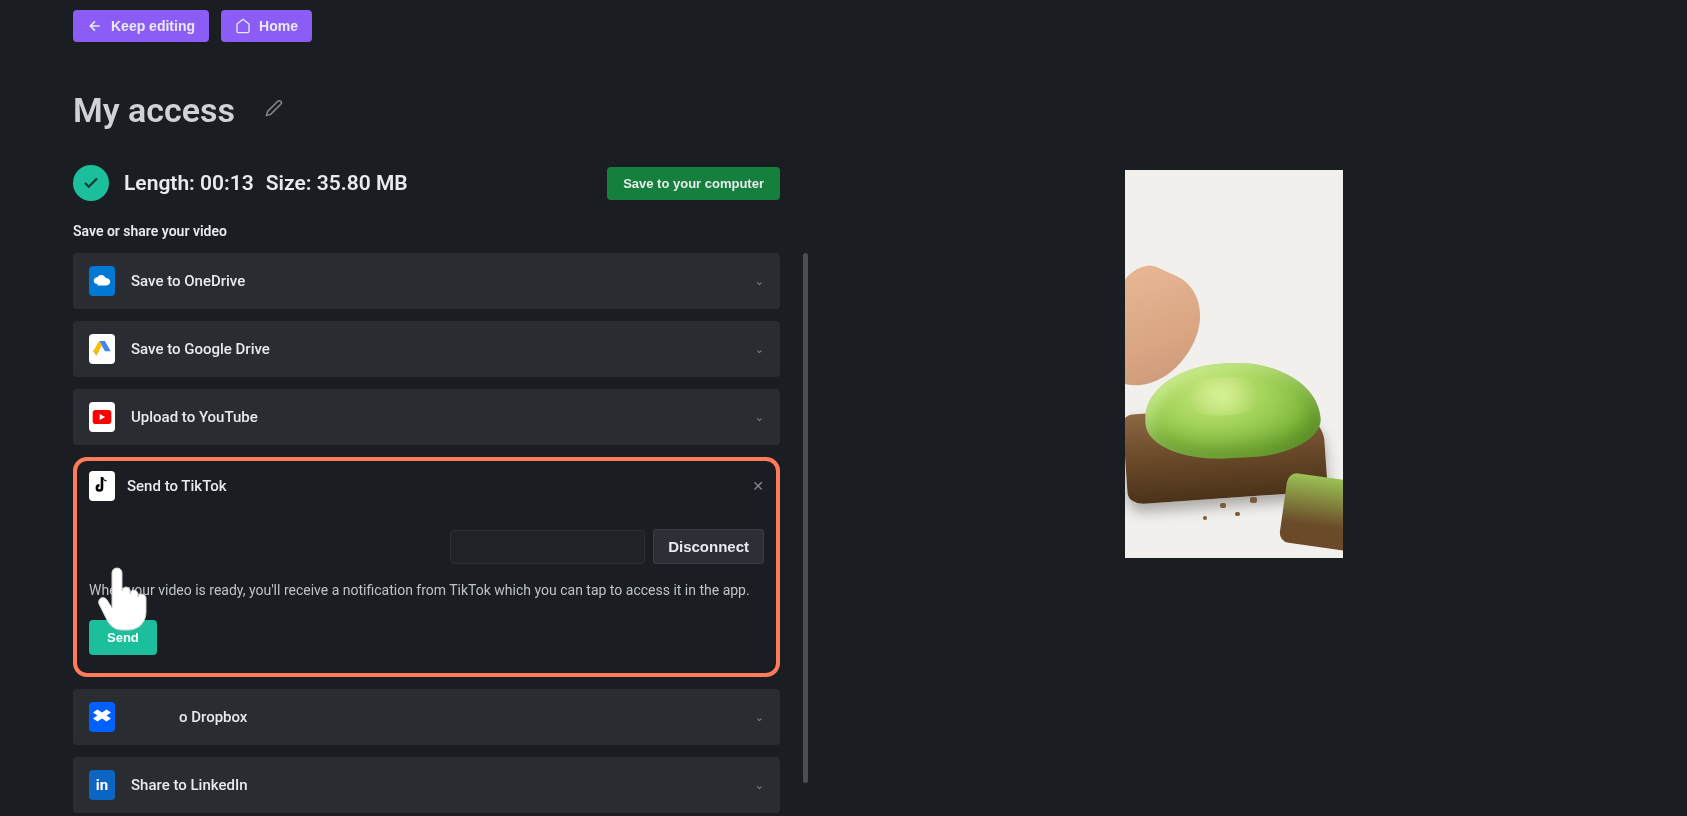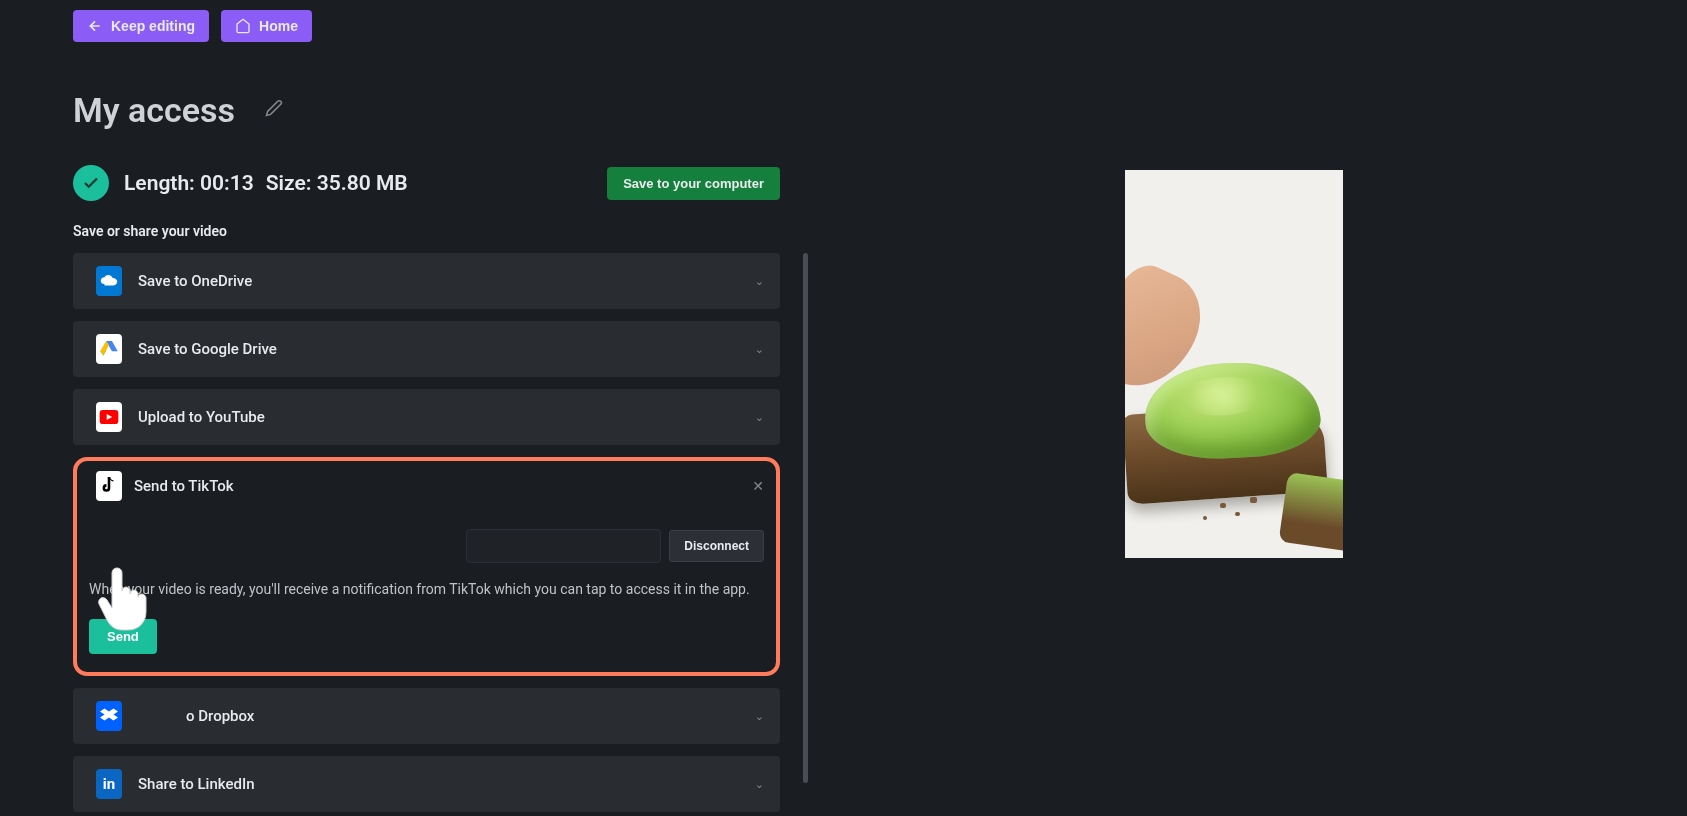--- a/index.html
+++ b/index.html
@@ -123,21 +123,20 @@
     .share-icon {
       width: 26px;
       height: 30px;
       border-radius: 4px;
       display: flex;
       align-items: center;
       justify-content: center;
       font-size: 14px;
       font-weight: 700;
       flex-shrink: 0;
-      margin-left: 7px;
     }
     .onedrive-icon { background: #0078d4; }
     .gdrive-icon { background: #fff; }
     .youtube-icon { background: #fff; }
     .tiktok-icon { background: #fff; color: #000; }
     .dropbox-icon { background: #0061ff; }
     .linkedin-icon { background: #0a66c2; color: #fff; font-size: 15px; }
     .share-label {
       font-size: 15px;
       font-weight: 500;
@@ -179,21 +178,21 @@
       background: #1f2226;
       border: 1px solid #2c3036;
       border-radius: 4px;
     }
     .disconnect-btn {
       background: #2c3036;
       border: 1px solid #3a3e44;
       color: #e8eaed;
       padding: 8px 14px;
       border-radius: 3px;
-      font-size: 12px;
+      font-size: 15px;
       font-weight: 600;
       cursor: pointer;
     }
     .tiktok-desc {
       font-size: 14px;
       color: #bfc3c8;
       margin-bottom: 22px;
     }
     .send-btn {
       background: #1bbf9c;

